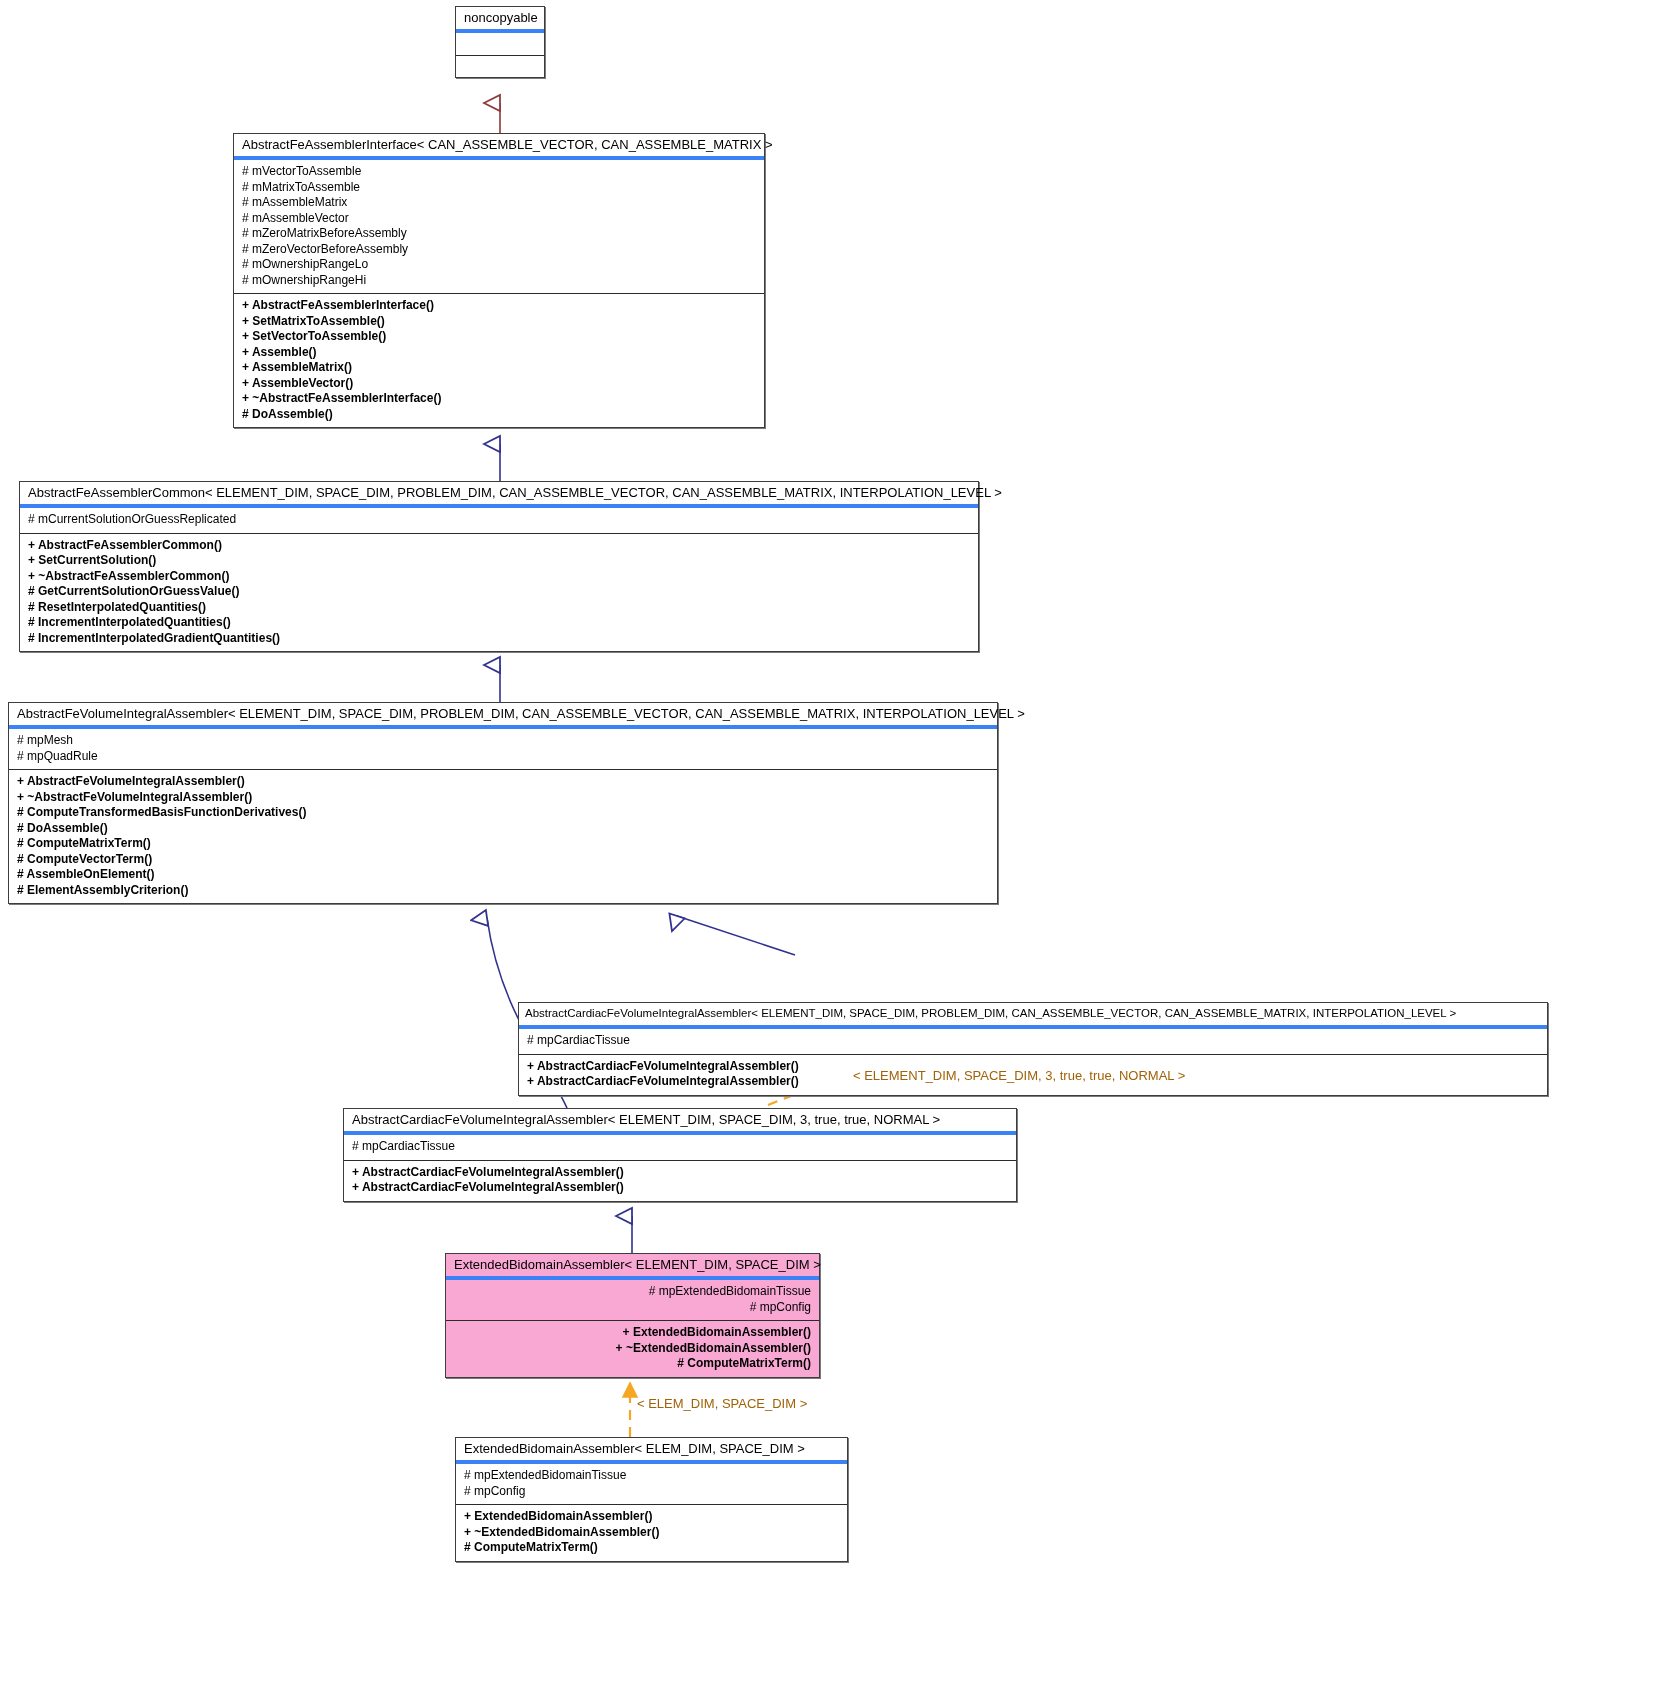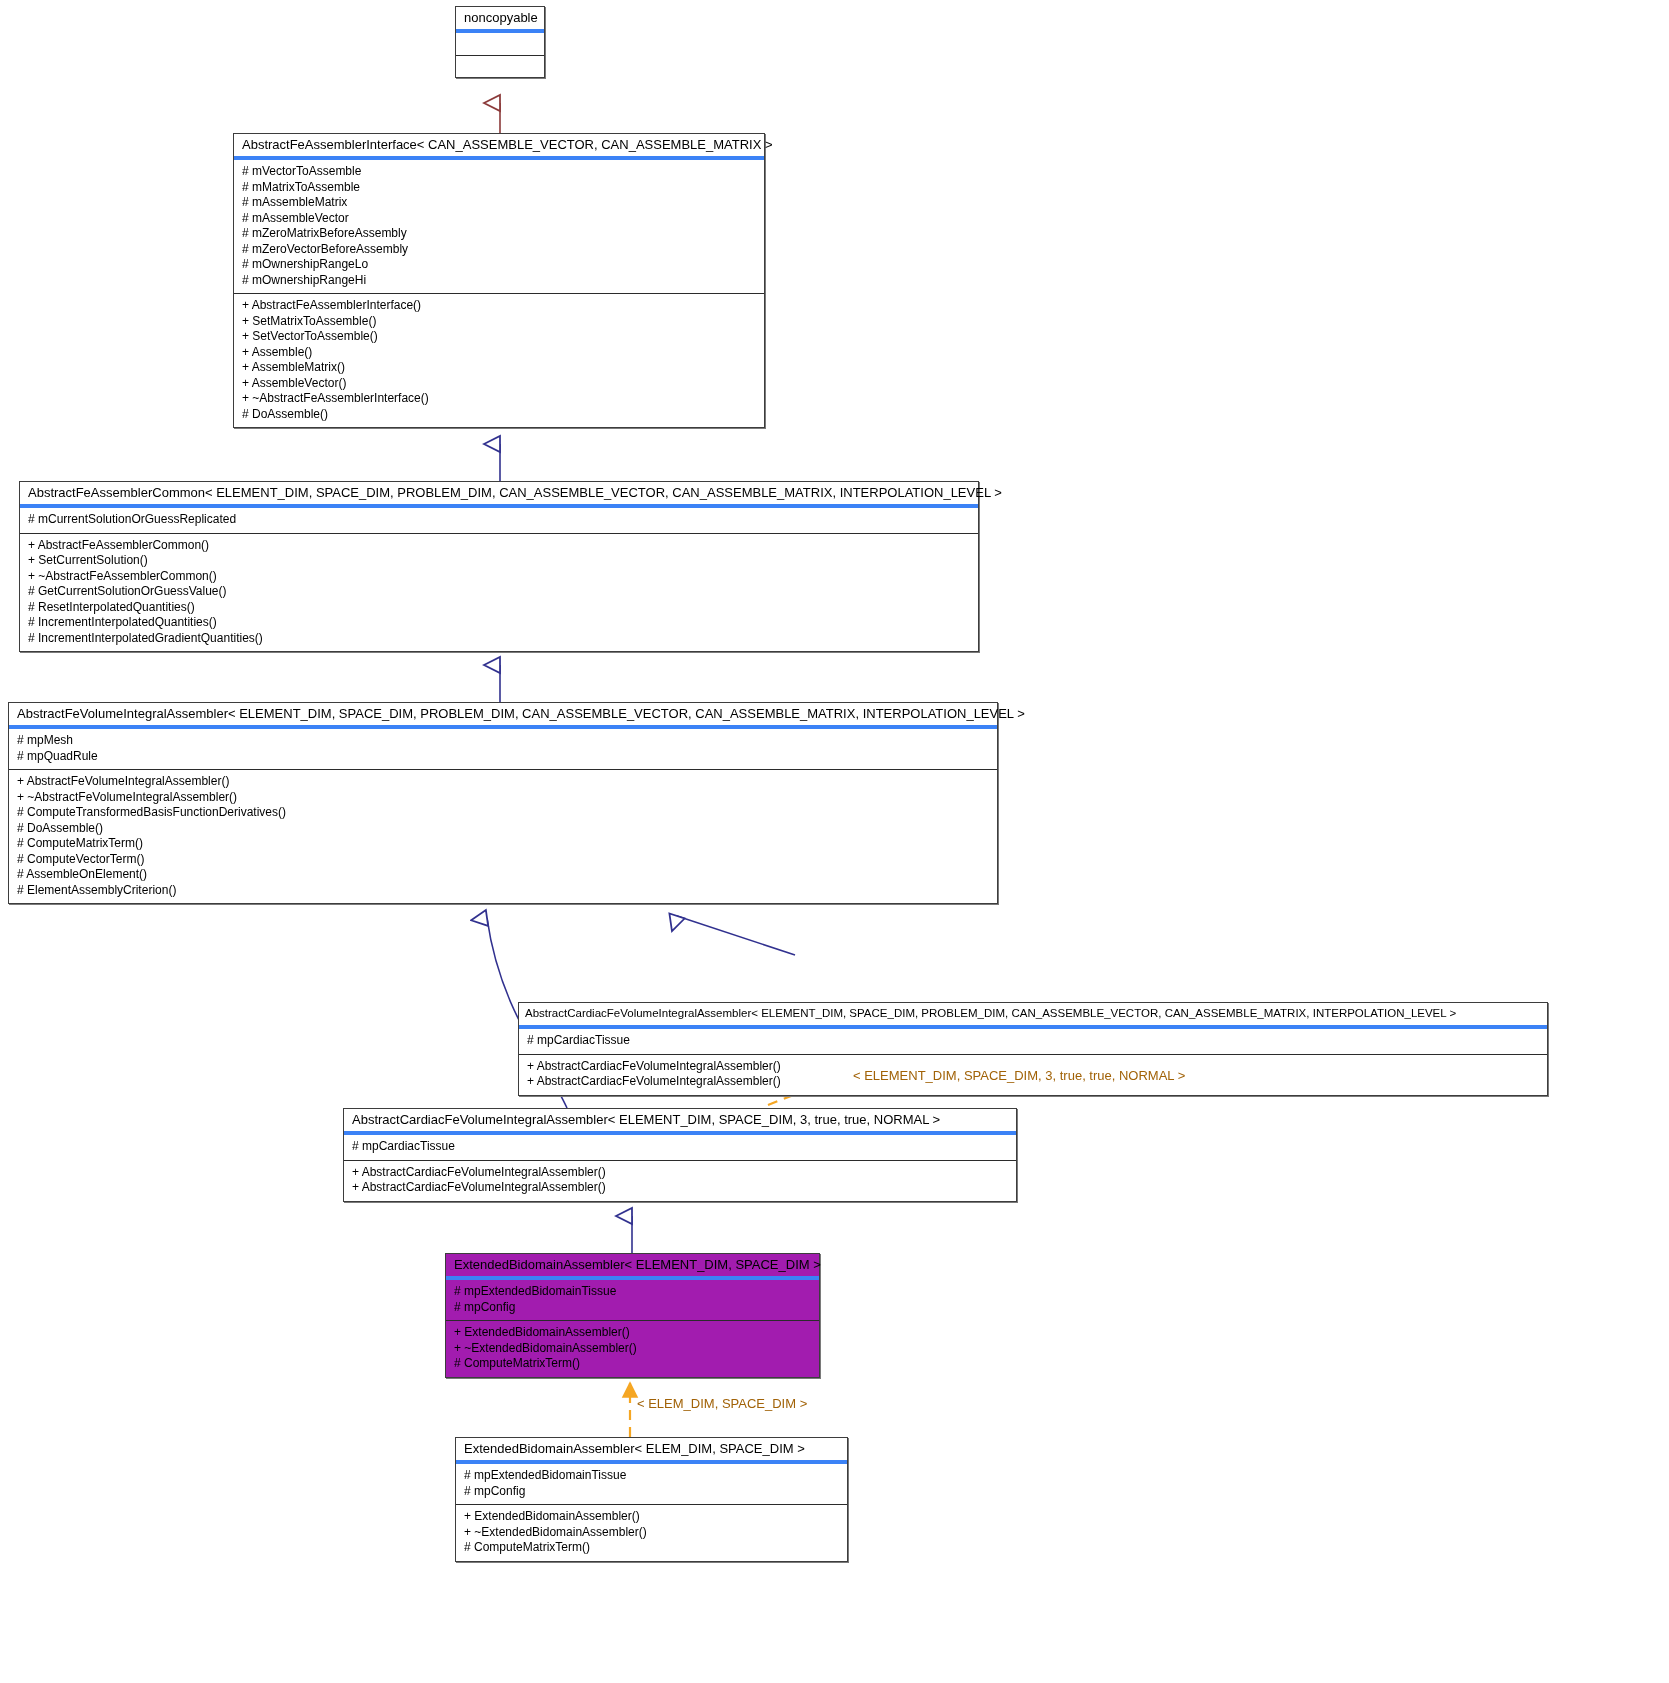--- a/index.html
+++ b/index.html
@@ -31,21 +31,22 @@
     pointer-events: none;
   }
   .uml-box {
     position: absolute;
     box-sizing: border-box;
     border: 1px solid #3d3d3d;
     background: #ffffff;
     box-shadow: 1px 1px 0 0 #7a7a7a;
   }
   .uml-box.highlight {
-    background: #a21caf;
+    background: #f9a8d4;
+    text-align: right;
   }
   .uml-title {
     box-sizing: border-box;
     padding: 3px 8px 4px 8px;
     font-size: 13px;
     line-height: 15px;
     white-space: nowrap;
     border-bottom: 4px solid #3b82f6;
   }
   .uml-title.tiny {
@@ -54,20 +55,21 @@
   }
   .uml-compartment {
     box-sizing: border-box;
     padding: 4px 8px 5px 8px;
     font-size: 12px;
     line-height: 15.5px;
     white-space: nowrap;
   }
   .uml-compartment + .uml-compartment {
     border-top: 1px solid #2b2b2b;
+    font-weight: bold;
   }
   .uml-compartment.empty {
     min-height: 22px;
   }
   .uml-row {
     white-space: nowrap;
   }
   .edge-label {
     position: absolute;
     font-size: 13px;

